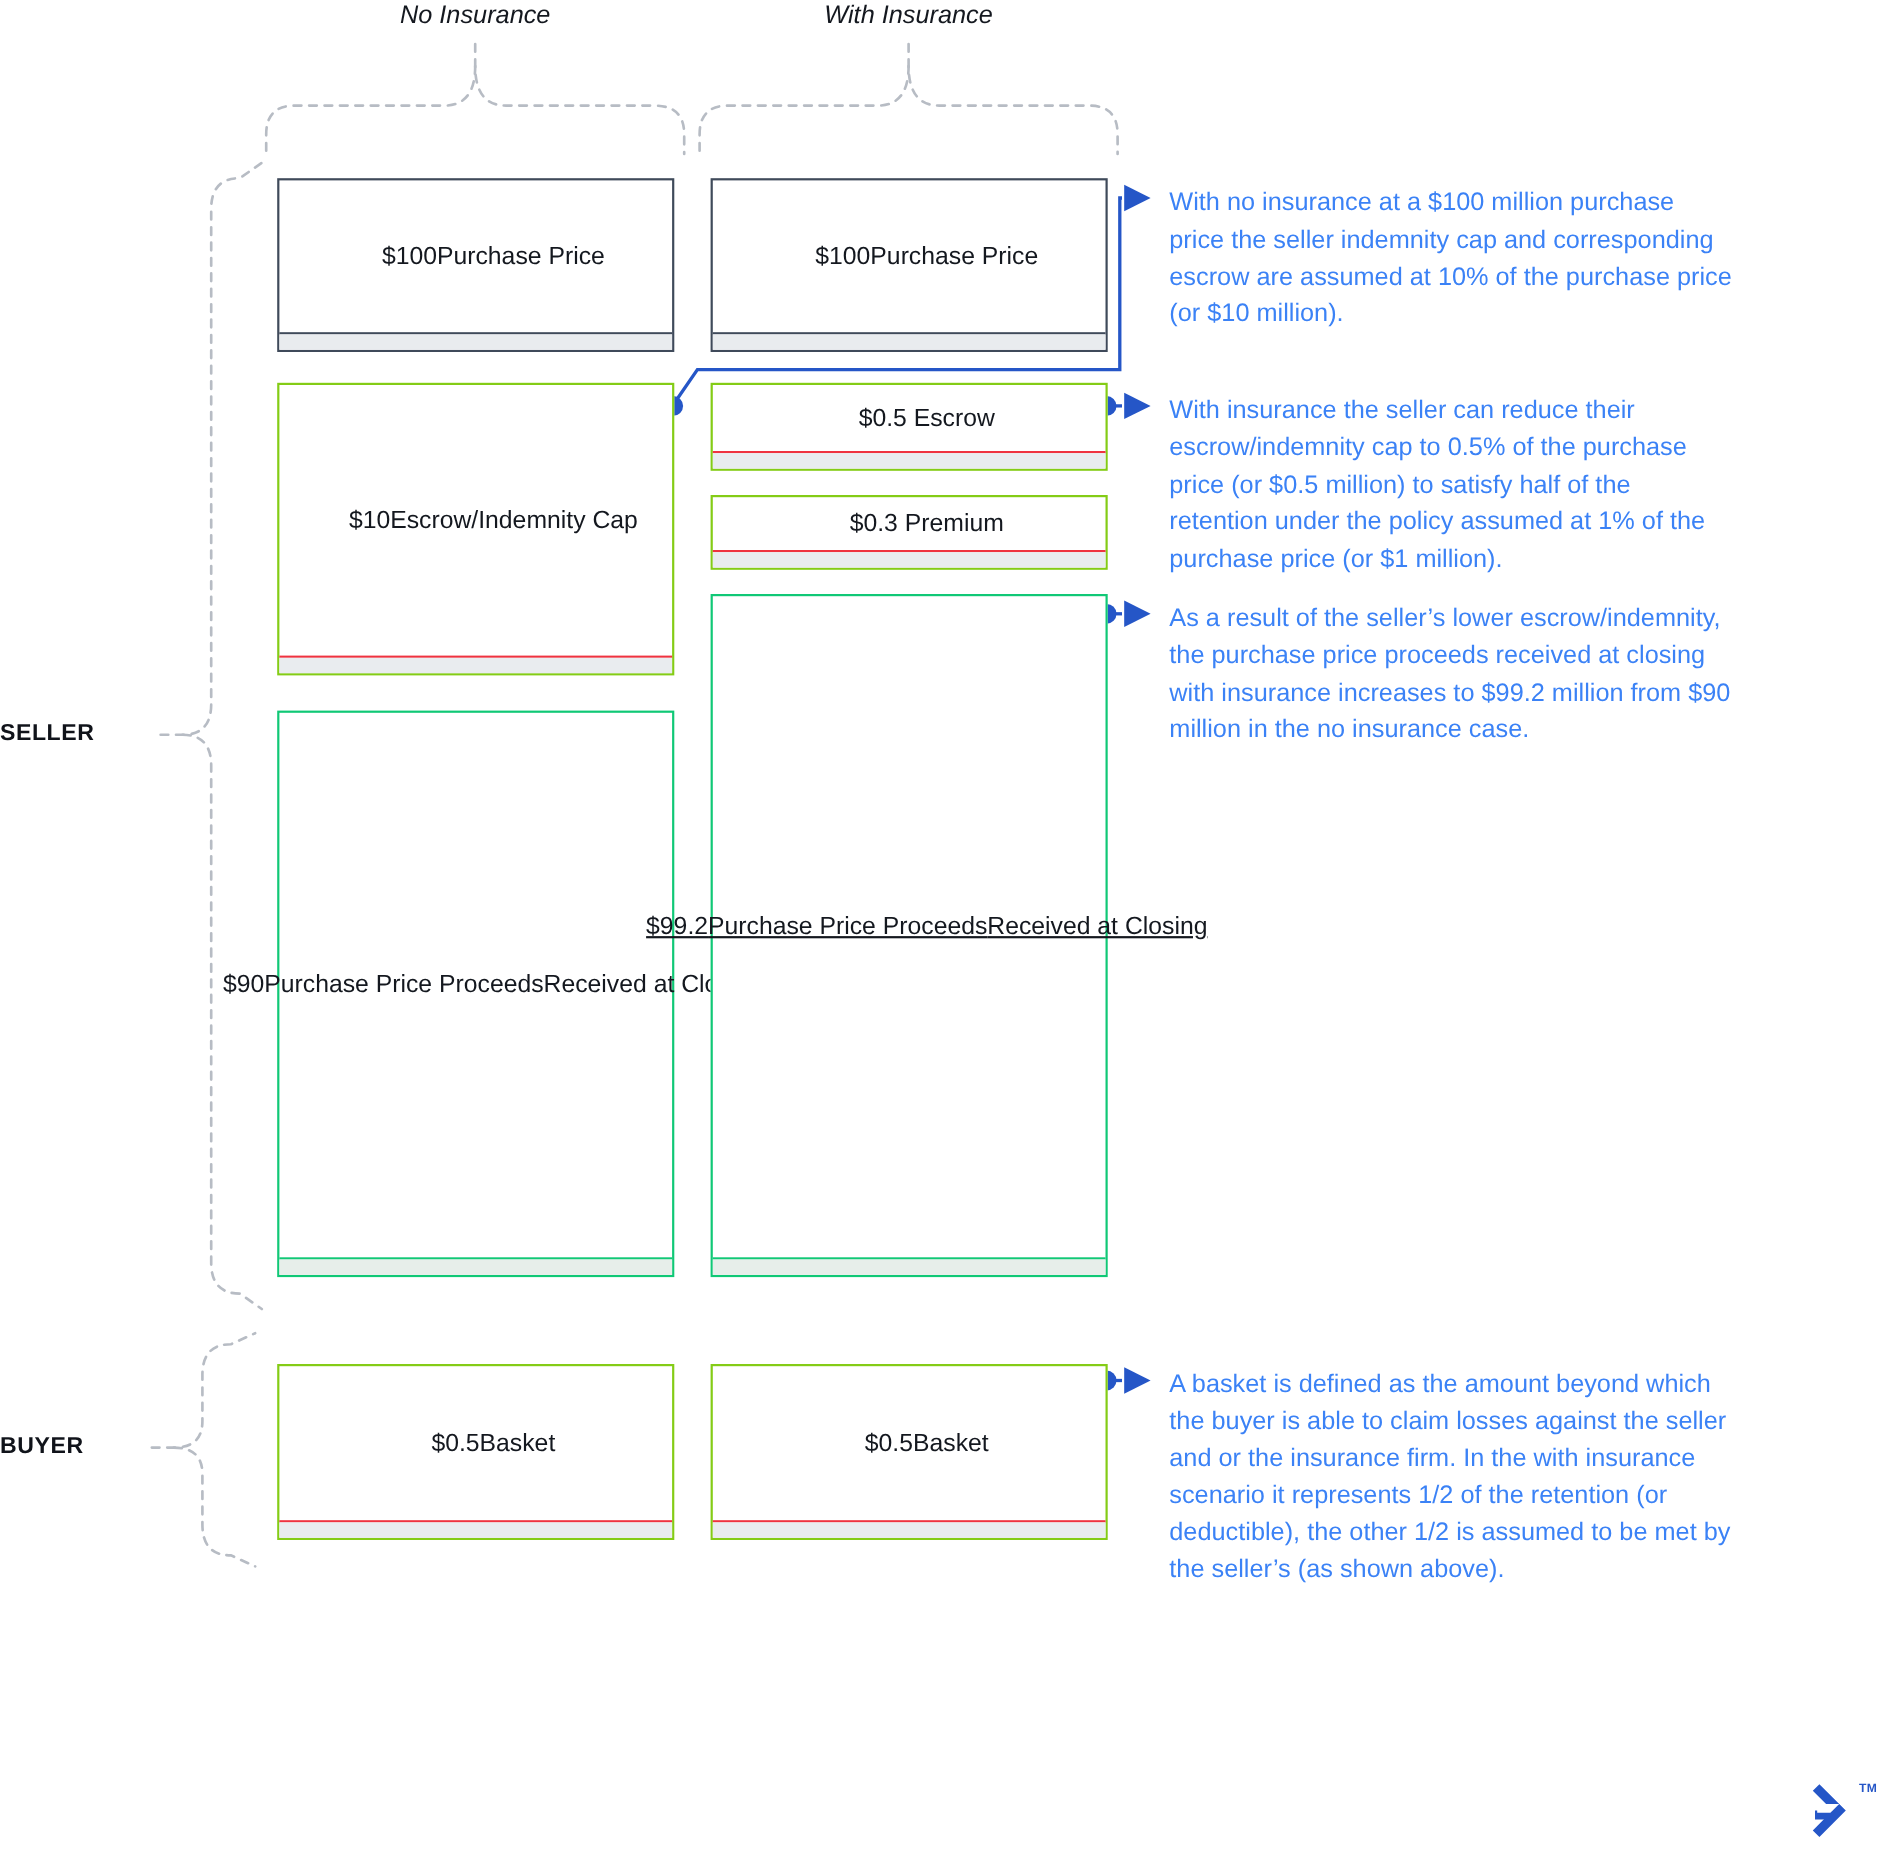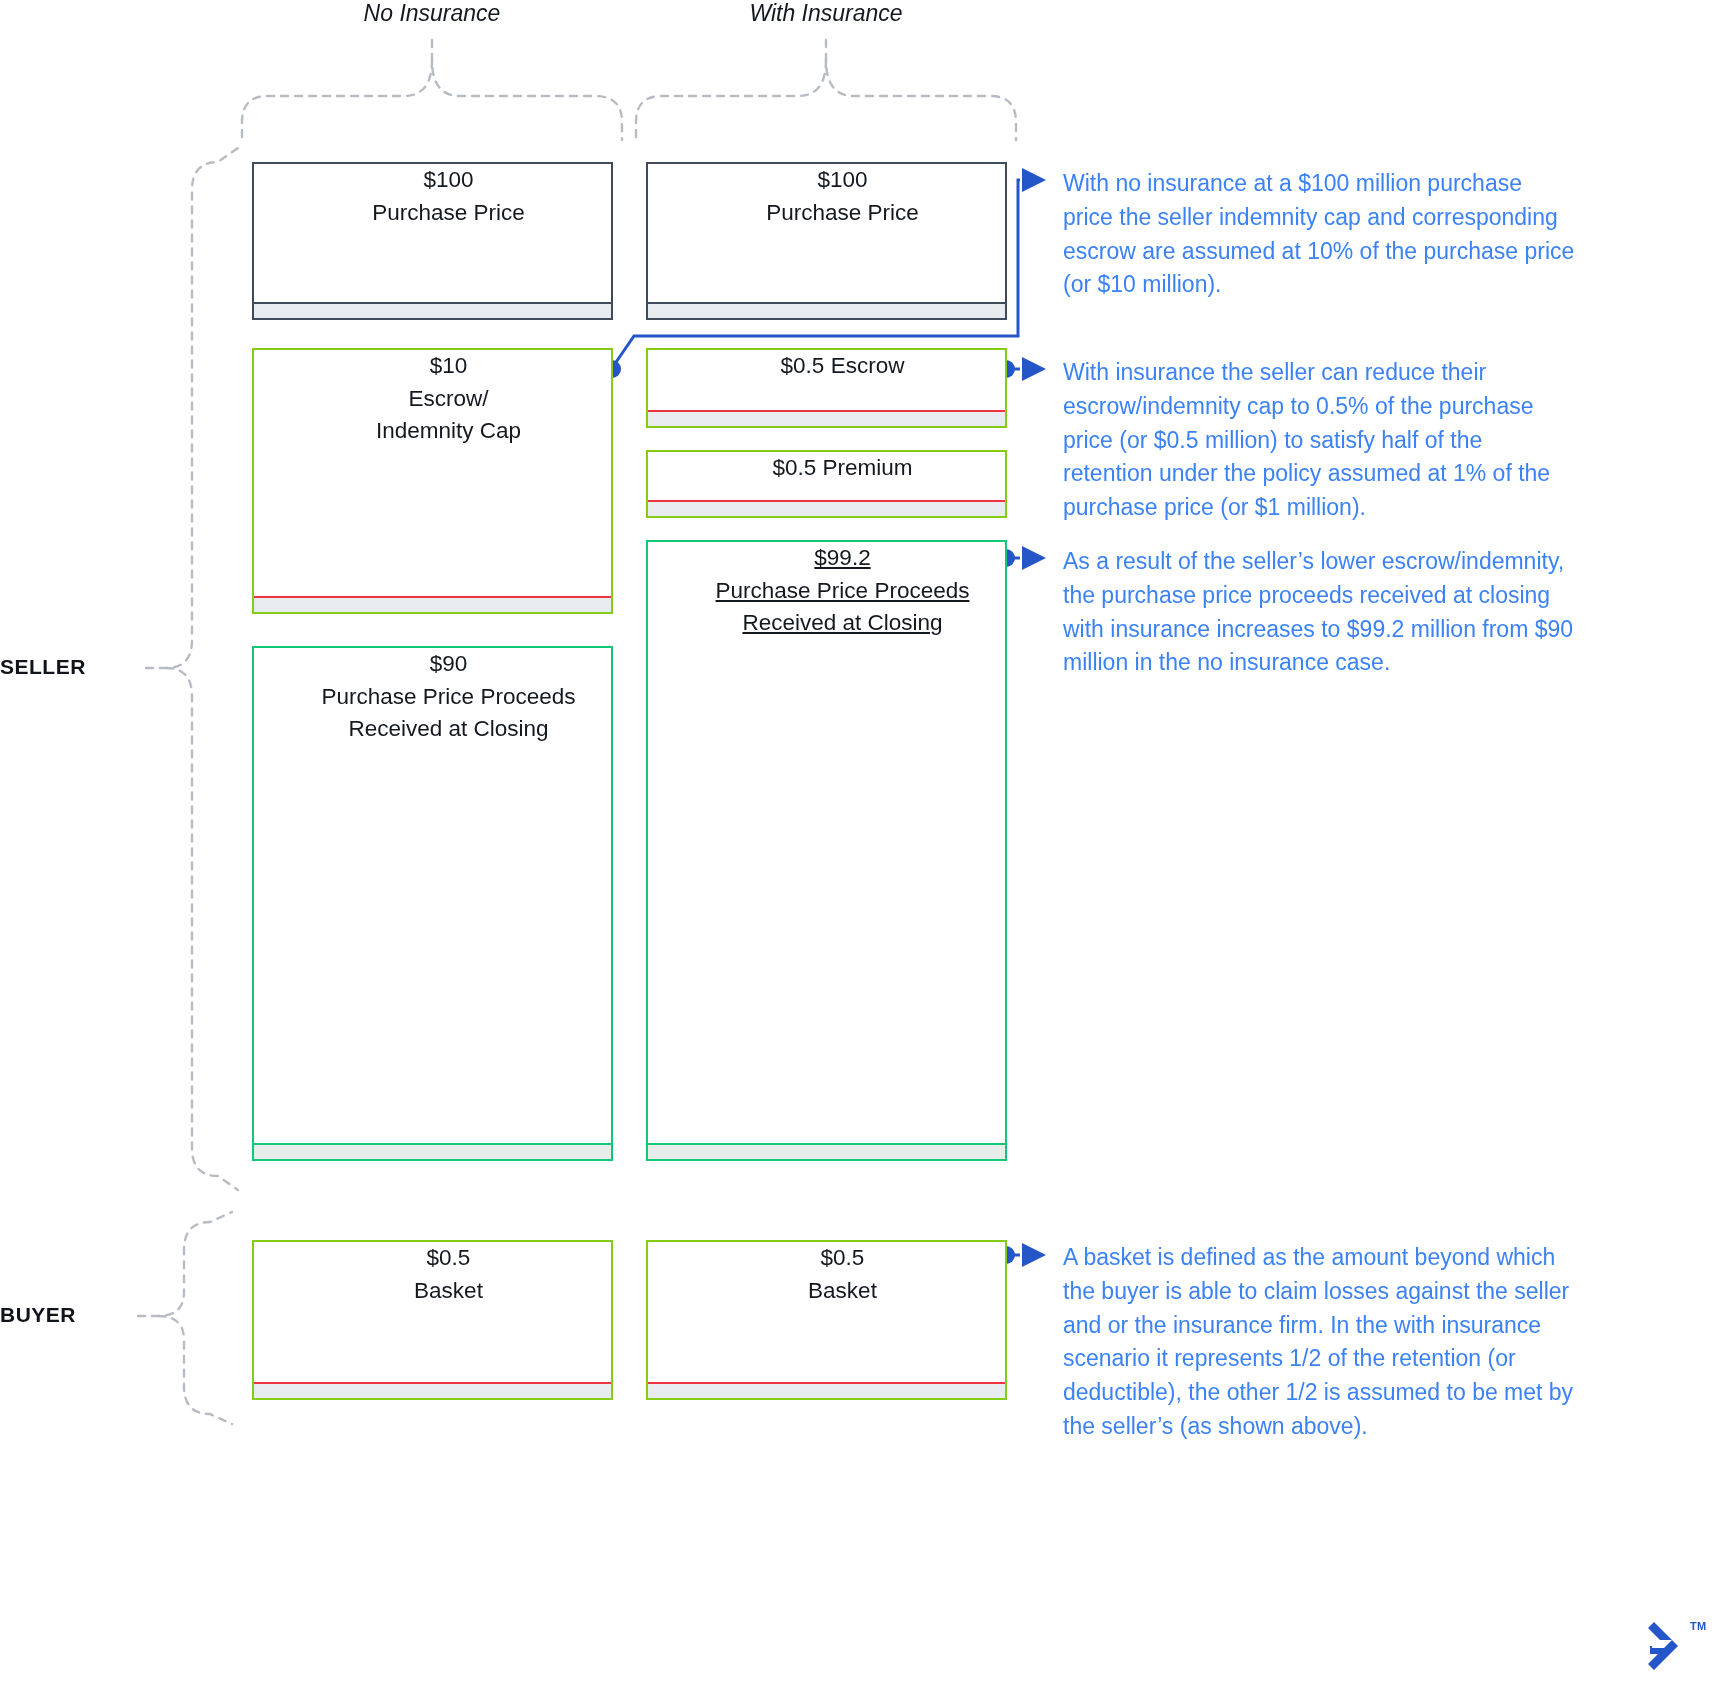--- a/index.html
+++ b/index.html
@@ -23,22 +23,22 @@
     position:absolute;font-size:21px;font-weight:bold;letter-spacing:.5px;
     color:#10131a;white-space:nowrap;
   }
 
   
   .box{
     position:absolute;box-sizing:border-box;background:#fff;
     display:flex;flex-direction:column;align-items:center;justify-content:center;
   }
   .box .bx-body{
-    flex:1 1 auto;display:flex;flex-direction:column;
-    align-items:center;justify-content:flex-start;width:100%;
+    flex:1 1 auto;display:flex;flex-direction:row;
+    align-items:center;justify-content:center;width:100%;
     box-sizing:border-box;
     padding-left:32px;
   }
   .box .bx-shadow{
     width:100%;height:14px;background:#e9ecef;flex:0 0 auto;box-sizing:border-box;
   }
   .bx-line{font-size:22.5px;line-height:1.45;text-align:center;color:#14181f;white-space:nowrap;}
 
   
   .box.navy{border:2px solid #3f4a5a;}
@@ -159,21 +159,21 @@
 
   <div class="box red" style="left:646px;top:348px;width:361px;height:80px;">
     <div class="bx-body">
       <div class="bx-line">$0.5 Escrow</div>
     </div>
     <div class="bx-shadow"></div>
   </div>
 
   <div class="box red" style="left:646px;top:450px;width:361px;height:68px;">
     <div class="bx-body">
-      <div class="bx-line">$0.5 Premium</div>
+      <div class="bx-line">$0.3 Premium</div>
     </div>
     <div class="bx-shadow"></div>
   </div>
 
   <div class="box green" style="left:646px;top:540px;width:361px;height:621px;text-decoration:underline;">
     <div class="bx-body">
       <div class="bx-line">$99.2</div>
       <div class="bx-line">Purchase Price Proceeds</div>
       <div class="bx-line">Received at Closing</div>
     </div>

